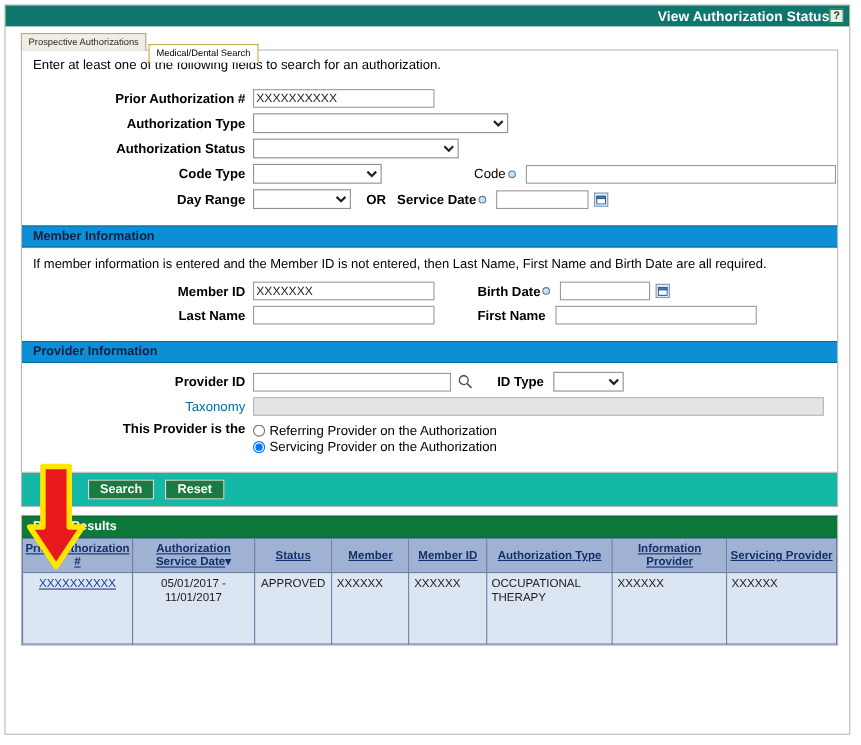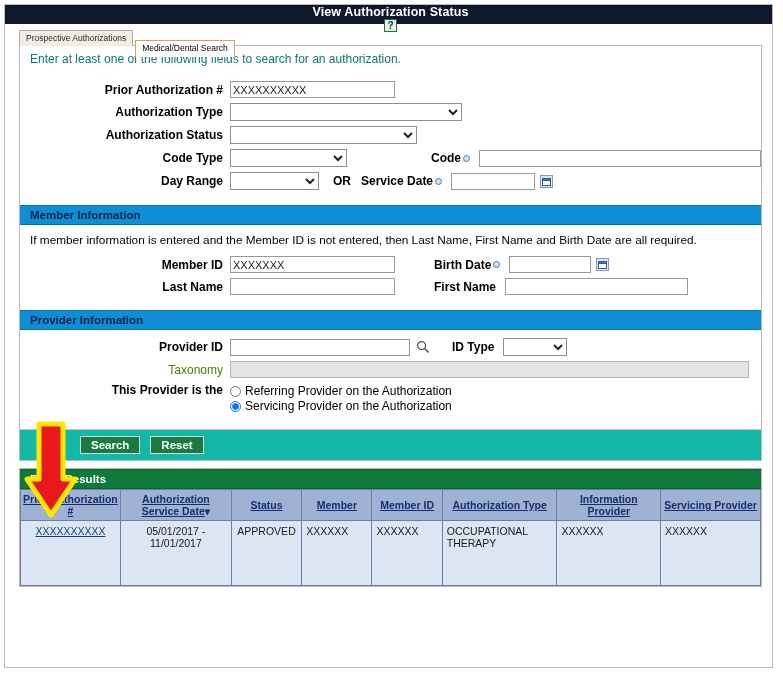--- a/index.html
+++ b/index.html
@@ -14,25 +14,24 @@
   .page{position:relative;width:783px;height:677px;background:#fff;}
 
   
   .window{
     position:absolute;left:4px;top:4px;width:769px;height:664px;
     border:1px solid #b9bcb4;
     background:#fff;
     box-sizing:border-box;
   }
   .titlebar{
-    height:19px;background:#0f172a;
-    display:flex;align-items:center;justify-content:space-between;
+    height:19px;background:#0f766e;
+    display:flex;align-items:center;justify-content:flex-end;
     padding:0 5px 0 9px;
     box-sizing:border-box;
-    flex-direction:column;
   }
   .titlebar-text{
     color:#ffffff;font-weight:bold;font-size:12.5px;letter-spacing:.1px;
   }
   .help-icon{
     width:13px;height:13px;background:#e9efe9;border:1px solid #0d7a3c;
     color:#12462a;font-weight:bold;font-size:10px;line-height:12px;
     text-align:center;box-sizing:border-box;cursor:pointer;
   }
 
@@ -54,21 +53,21 @@
   }
 
   
   .panel{
     margin:0 10px 0 14px;
     border:1px solid #b8b8b8;
     background:#fff;
     box-sizing:border-box;
   }
   .intro{
-    padding:6px 8px 7px 10px;font-size:12px;color:#0f766e;
+    padding:6px 8px 7px 10px;font-size:12px;color:#000000;
   }
 
   .sechead{
     background:#0d8fd6;color:#0a1f45;font-weight:bold;
     font-size:11.5px;padding:3px 0 3px 10px;
     border-top:1px solid #0a6ea6;border-bottom:1px solid #0a6ea6;
   }
   .sechead.green{background:#0d7a3c;color:#fff;border-color:#0b6331;}
 
   .secbody{padding:8px 0 10px 0;}
@@ -176,21 +175,21 @@
 
         <div class="row">
           <div class="lbl w1">Authorization Status</div>
           <select class="sel" style="width:187px"><option></option></select>
         </div>
 
         <div class="row">
           <div class="lbl w1">Code Type</div>
           <select class="sel" style="width:117px"><option></option></select>
           <div class="lbl" style="width:0;padding:0"></div>
-          <div style="margin-left:84px;font-weight:bold;font-size:12px;"><span>Code</span><span class="reqdot"></span></div>
+          <div style="margin-left:84px;font-weight:normal;font-size:12px;"><span>Code</span><span class="reqdot"></span></div>
           <input class="txt" style="width: 276px; margin-left: 9px;" value="">
         </div>
 
 
         <div class="row">
           <div class="lbl w1">Day Range</div>
           <select class="sel" style="width:89px"><option></option></select>
           <div class="ortext">OR</div>
           <div style="font-weight:bold;font-size:12px;"><span>Service Date</span><span class="reqdot"></span></div>
           <input class="txt" style="width: 78px; margin-left: 9px;" value="">
@@ -238,21 +237,21 @@
             <svg width="14" height="14" viewBox="0 0 14 14">
                 <circle cx="5.6" cy="5.6" r="4" fill="none" stroke="#4a4a4a" stroke-width="1.2"></circle>
                 <line x1="8.6" y1="8.6" x2="12.6" y2="12.6" stroke="#4a4a4a" stroke-width="1.4"></line>
               </svg>
           </span>
           <div style="margin-left:22px;font-weight:bold;font-size:12px;">ID Type</div>
           <select class="sel" style="width:64px;margin-left:9px"><option></option></select>
         </div>
 
         <div class="row">
-          <div class="lbl w1 plain" style="color:#4d7c0f">Taxonomy</div>
+          <div class="lbl w1 plain" style="color:#0369a1">Taxonomy</div>
           <input class="txt" style="width: 513px;" disabled="" value="">
         </div>
 
         <div class="row" style="align-items:flex-start">
           <div class="lbl w1">This Provider is the</div>
           <div>
             <label class="radioline">
               <input type="radio" name="prov" style="">
               <span>Referring Provider on the Authorization</span>
             </label>

